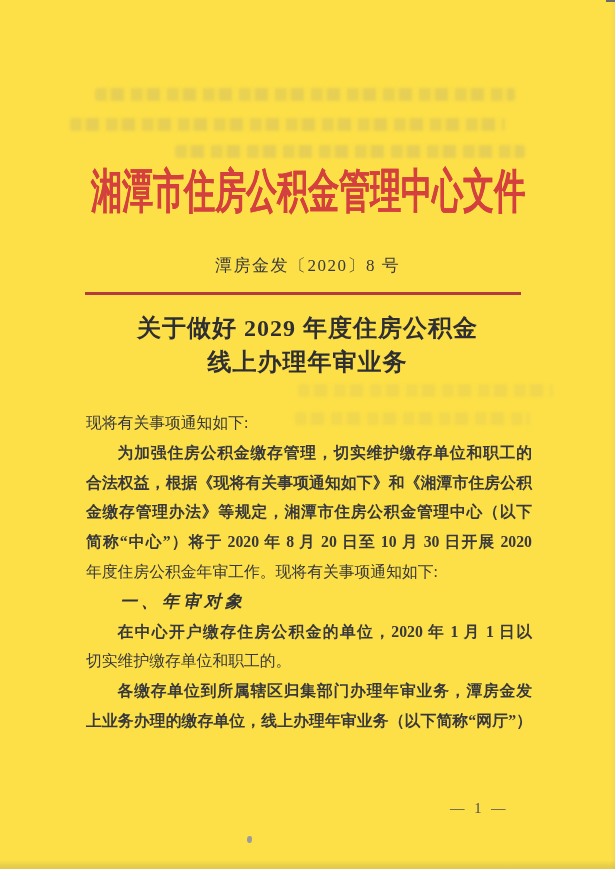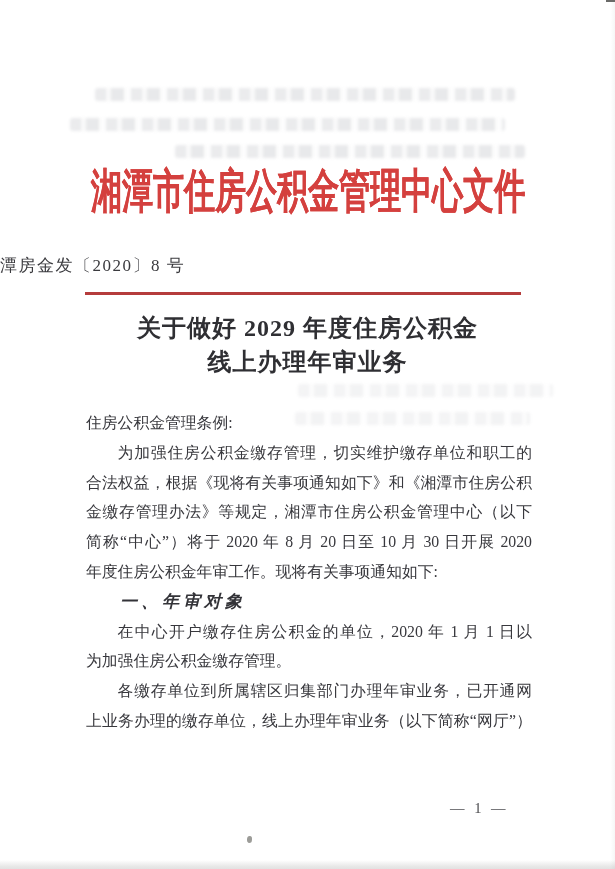--- a/index.html
+++ b/index.html
@@ -1,21 +1,21 @@
 <!DOCTYPE html>
 <html><head>
 <meta charset="utf-8">
 <style>
   * { margin: 0; padding: 0; box-sizing: border-box; }
   html, body { background: #e9e9e7; }
   .page {
     position: relative;
     width: 615px;
     height: 869px;
-    background: #ffffff;
+    background: #fde047;
     overflow: hidden;
     font-family: "Liberation Serif", "DejaVu Serif", serif;
     color: #38383d;
   }
   
   .bleed {
     position: absolute;
     height: 13px;
     background: repeating-linear-gradient(90deg,
       rgba(128,132,142,0.16) 0px 11px,
@@ -42,20 +42,21 @@
     white-space: nowrap;
     transform: scaleX(0.66);
     transform-origin: center center;
     letter-spacing: 0px;
     text-shadow: 0.4px 0 0 #d4403e;
   }
   .doc-number {
     position: absolute;
     top: 254px; left: 0;
     width: 100%;
+    text-align: center;
     font-size: 17px;
     line-height: 24px;
     letter-spacing: 1.5px;
     color: #3a3a3e;
   }
   .red-rule {
     position: absolute;
     top: 292px; left: 85px;
     width: 436px; height: 2.5px;
     background: #b53c3c;
@@ -81,20 +82,21 @@
     font-size: 15.8px;
     line-height: 29.8px;
     white-space: normal;
     color: #38383d;
   }
   .body-line.indent { text-indent: 2em; }
   .body-line.fill {
     text-align: justify;
     text-align-last: justify;
     text-justify: inter-character;
+    font-weight: bold;
   }
   .body-line.bold {
     font-family: "Liberation Sans", "DejaVu Sans", sans-serif;
     font-weight: 700;
     font-size: 17px;
     letter-spacing: 4px;
     color: #333338;
     font-style: italic;
   }
   .page-number {
@@ -151,30 +153,30 @@
   <div class="doc-number">潭房金发〔2020〕8 号</div>
 
   <div class="red-rule"></div>
 
   <div class="doc-title">
     <div>关于做好 2029 年度住房公积金</div>
     <div>线上办理年审业务</div>
   </div>
 
   <div class="body-text">
-      <div class="body-line">住房公积金管理条例:</div>
+      <div class="body-line">现将有关事项通知如下:</div>
       <div class="body-line fill indent">为加强住房公积金缴存管理，切实维护缴存单位和职工的</div>
       <div class="body-line fill">合法权益，根据《现将有关事项通知如下》和《湘潭市住房公积</div>
       <div class="body-line fill">金缴存管理办法》等规定，湘潭市住房公积金管理中心（以下</div>
       <div class="body-line fill">简称“中心”）将于 2020 年 8 月 20 日至 10 月 30 日开展 2020</div>
       <div class="body-line">年度住房公积金年审工作。现将有关事项通知如下:</div>
       <div class="body-line indent bold">一、年审对象</div>
       <div class="body-line fill indent">在中心开户缴存住房公积金的单位，2020 年 1 月 1 日以</div>
-      <div class="body-line">为加强住房公积金缴存管理。</div>
-      <div class="body-line fill indent">各缴存单位到所属辖区归集部门办理年审业务，已开通网</div>
+      <div class="body-line">切实维护缴存单位和职工的。</div>
+      <div class="body-line fill indent">各缴存单位到所属辖区归集部门办理年审业务，潭房金发</div>
       <div class="body-line fill">上业务办理的缴存单位，线上办理年审业务（以下简称“网厅”）</div>
     </div>
 
   <div class="page-number">— 1 —</div>
 
   <div class="corner-tick"></div>
   <div class="speck"></div>
   <div class="bottom-shade"></div>
   <div class="right-shade"></div>
 

